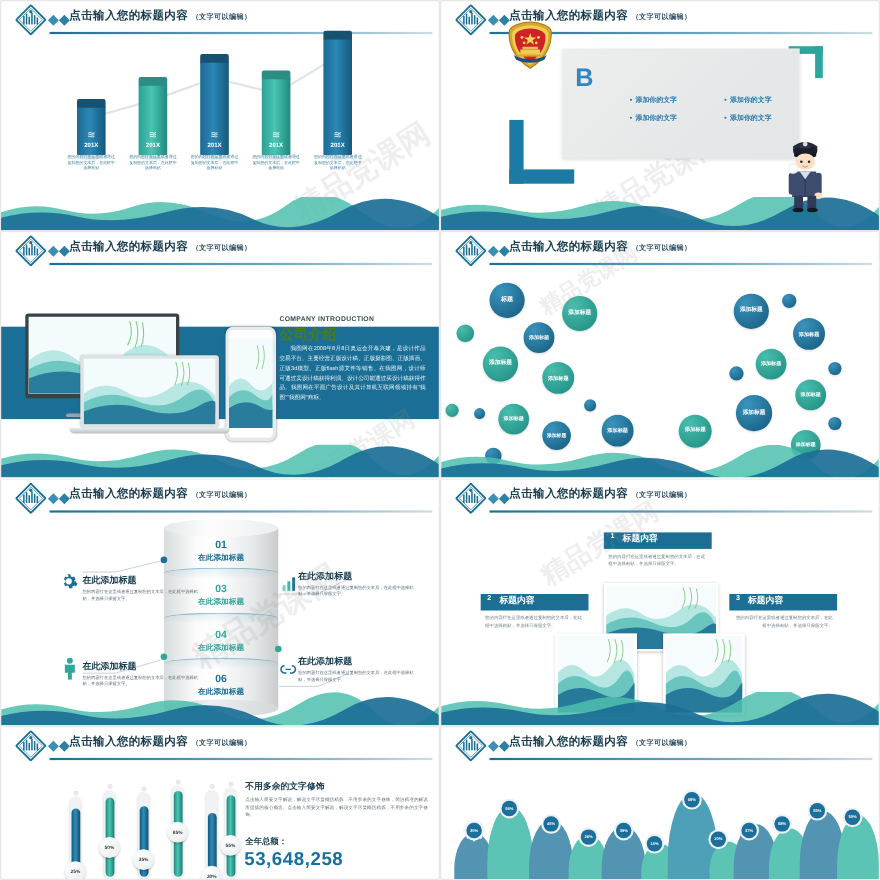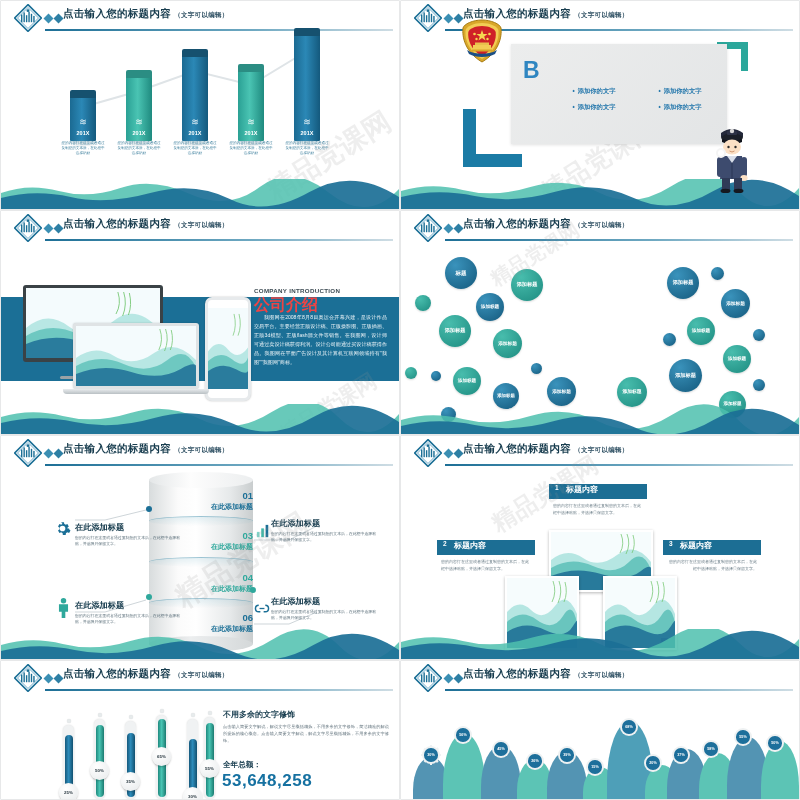--- a/index.html
+++ b/index.html
@@ -53,21 +53,21 @@
   .bigB{position:absolute;left:122px;top:58px;font-size:23px;font-weight:bold;color:#2f86c1;z-index:5;line-height:1;}
   .t2{position:absolute;left:150px;top:58px;width:168px;text-align:center;font-size:14px;font-weight:bold;color:#1b6f98;z-index:5;}
   .b2wrap{position:absolute;left:150px;top:86px;width:172px;z-index:5;display:flex;flex-wrap:wrap;}
   .b2{width:50%;font-size:6.3px;color:#2779ad;font-weight:bold;margin-bottom:7px;text-align:center;}
   .b2::before{content:"•";margin-right:3px;color:#2779ad;}
   .cop{position:absolute;left:312px;top:122px;width:38px;height:70px;z-index:6;}
 
   
   .band{position:absolute;left:0;right:0;top:86px;height:84px;background:#1b6f96;}
   .ci-kicker{position:absolute;left:253px;top:76px;font-size:6.2px;font-weight:bold;color:#3e4c54;letter-spacing:.3px;}
-  .ci-title{position:absolute;left:253px;top:84px;font-size:16px;font-weight:bold;color:#ef4444;}
+  .ci-title{position:absolute;left:253px;top:84px;font-size:13px;font-weight:bold;color:#4d7c0f;}
   .ci-body{position:absolute;left:253px;top:102px;width:133px;font-size:5.1px;line-height:1.75;color:#e9f2f6;text-align:justify;text-indent:10px;}
   .mon{position:absolute;left:22px;top:74px;width:140px;}
   .monScr{height:70px;border:3px solid #3a4246;border-bottom-width:4px;border-radius:3px;overflow:hidden;background:#dff1f5;}
   .monStand{width:26px;height:14px;margin:0 auto;background:linear-gradient(to bottom,#b9bfc2,#8f979b);}
   .monBase{width:66px;height:3px;margin:0 auto;background:#9aa2a6;border-radius:2px;}
   .lap{position:absolute;left:72px;top:112px;width:126px;}
   .lapScr{height:60px;border:3px solid #dfe3e5;border-radius:3px;overflow:hidden;background:#dff1f5;box-shadow:0 0 2px rgba(0,0,0,.2);}
   .lapBase{width:146px;margin-left:-10px;height:5px;background:linear-gradient(to bottom,#e9ecee,#b9c0c4);border-radius:0 0 4px 4px;}
   .phone{position:absolute;left:204px;top:86px;width:40px;height:98px;border:3px solid #e7eaec;border-radius:7px;
     background:#fff;box-shadow:0 0 2px rgba(0,0,0,.25);overflow:hidden;}
@@ -85,21 +85,21 @@
 
   
   .cyl{position:absolute;left:148px;top:44px;width:104px;height:164px;}
   .cylBody{position:absolute;inset:0;background:linear-gradient(to right,#d8dcdd,#fbfbfb 28%,#ffffff 45%,#e6e9ea 78%,#c9cdce);}
   .cylTop{position:absolute;left:0;right:0;top:-8px;height:16px;border-radius:50%;
     background:linear-gradient(to right,#e4e7e8,#fdfdfd 40%,#eceeef);}
   .cylBot{position:absolute;left:0;right:0;bottom:-8px;height:16px;border-radius:50%;
     background:linear-gradient(to right,#c8cccd,#eceeef 40%,#d4d8d9);}
   .cylDiv{position:absolute;left:0;right:0;height:9px;border-radius:50%;border-top:1px solid rgba(60,140,170,.5);
     background:linear-gradient(to bottom,rgba(120,180,200,.18),rgba(255,255,255,0));}
-  .cylSeg{position:absolute;left:0;right:0;text-align:right;}
+  .cylSeg{position:absolute;left:0;right:0;text-align:center;}
   .cylNum{font-size:9.5px;font-weight:bold;}
   .cylLab{font-size:7px;font-weight:bold;margin-top:1px;}
   .info{position:absolute;width:108px;}
   .info .it{font-size:8.2px;font-weight:bold;color:#173c4e;}
   .info .ib{font-size:3.9px;line-height:1.55;color:#5b6f7a;margin-top:2px;}
   .cdot{position:absolute;width:6px;height:6px;border-radius:50%;}
 
   
   .c6{position:absolute;}
   .c6 .bar6{height:15px;background:#1c6e94;display:flex;align-items:flex-start;padding-left:6px;box-sizing:border-box;}

